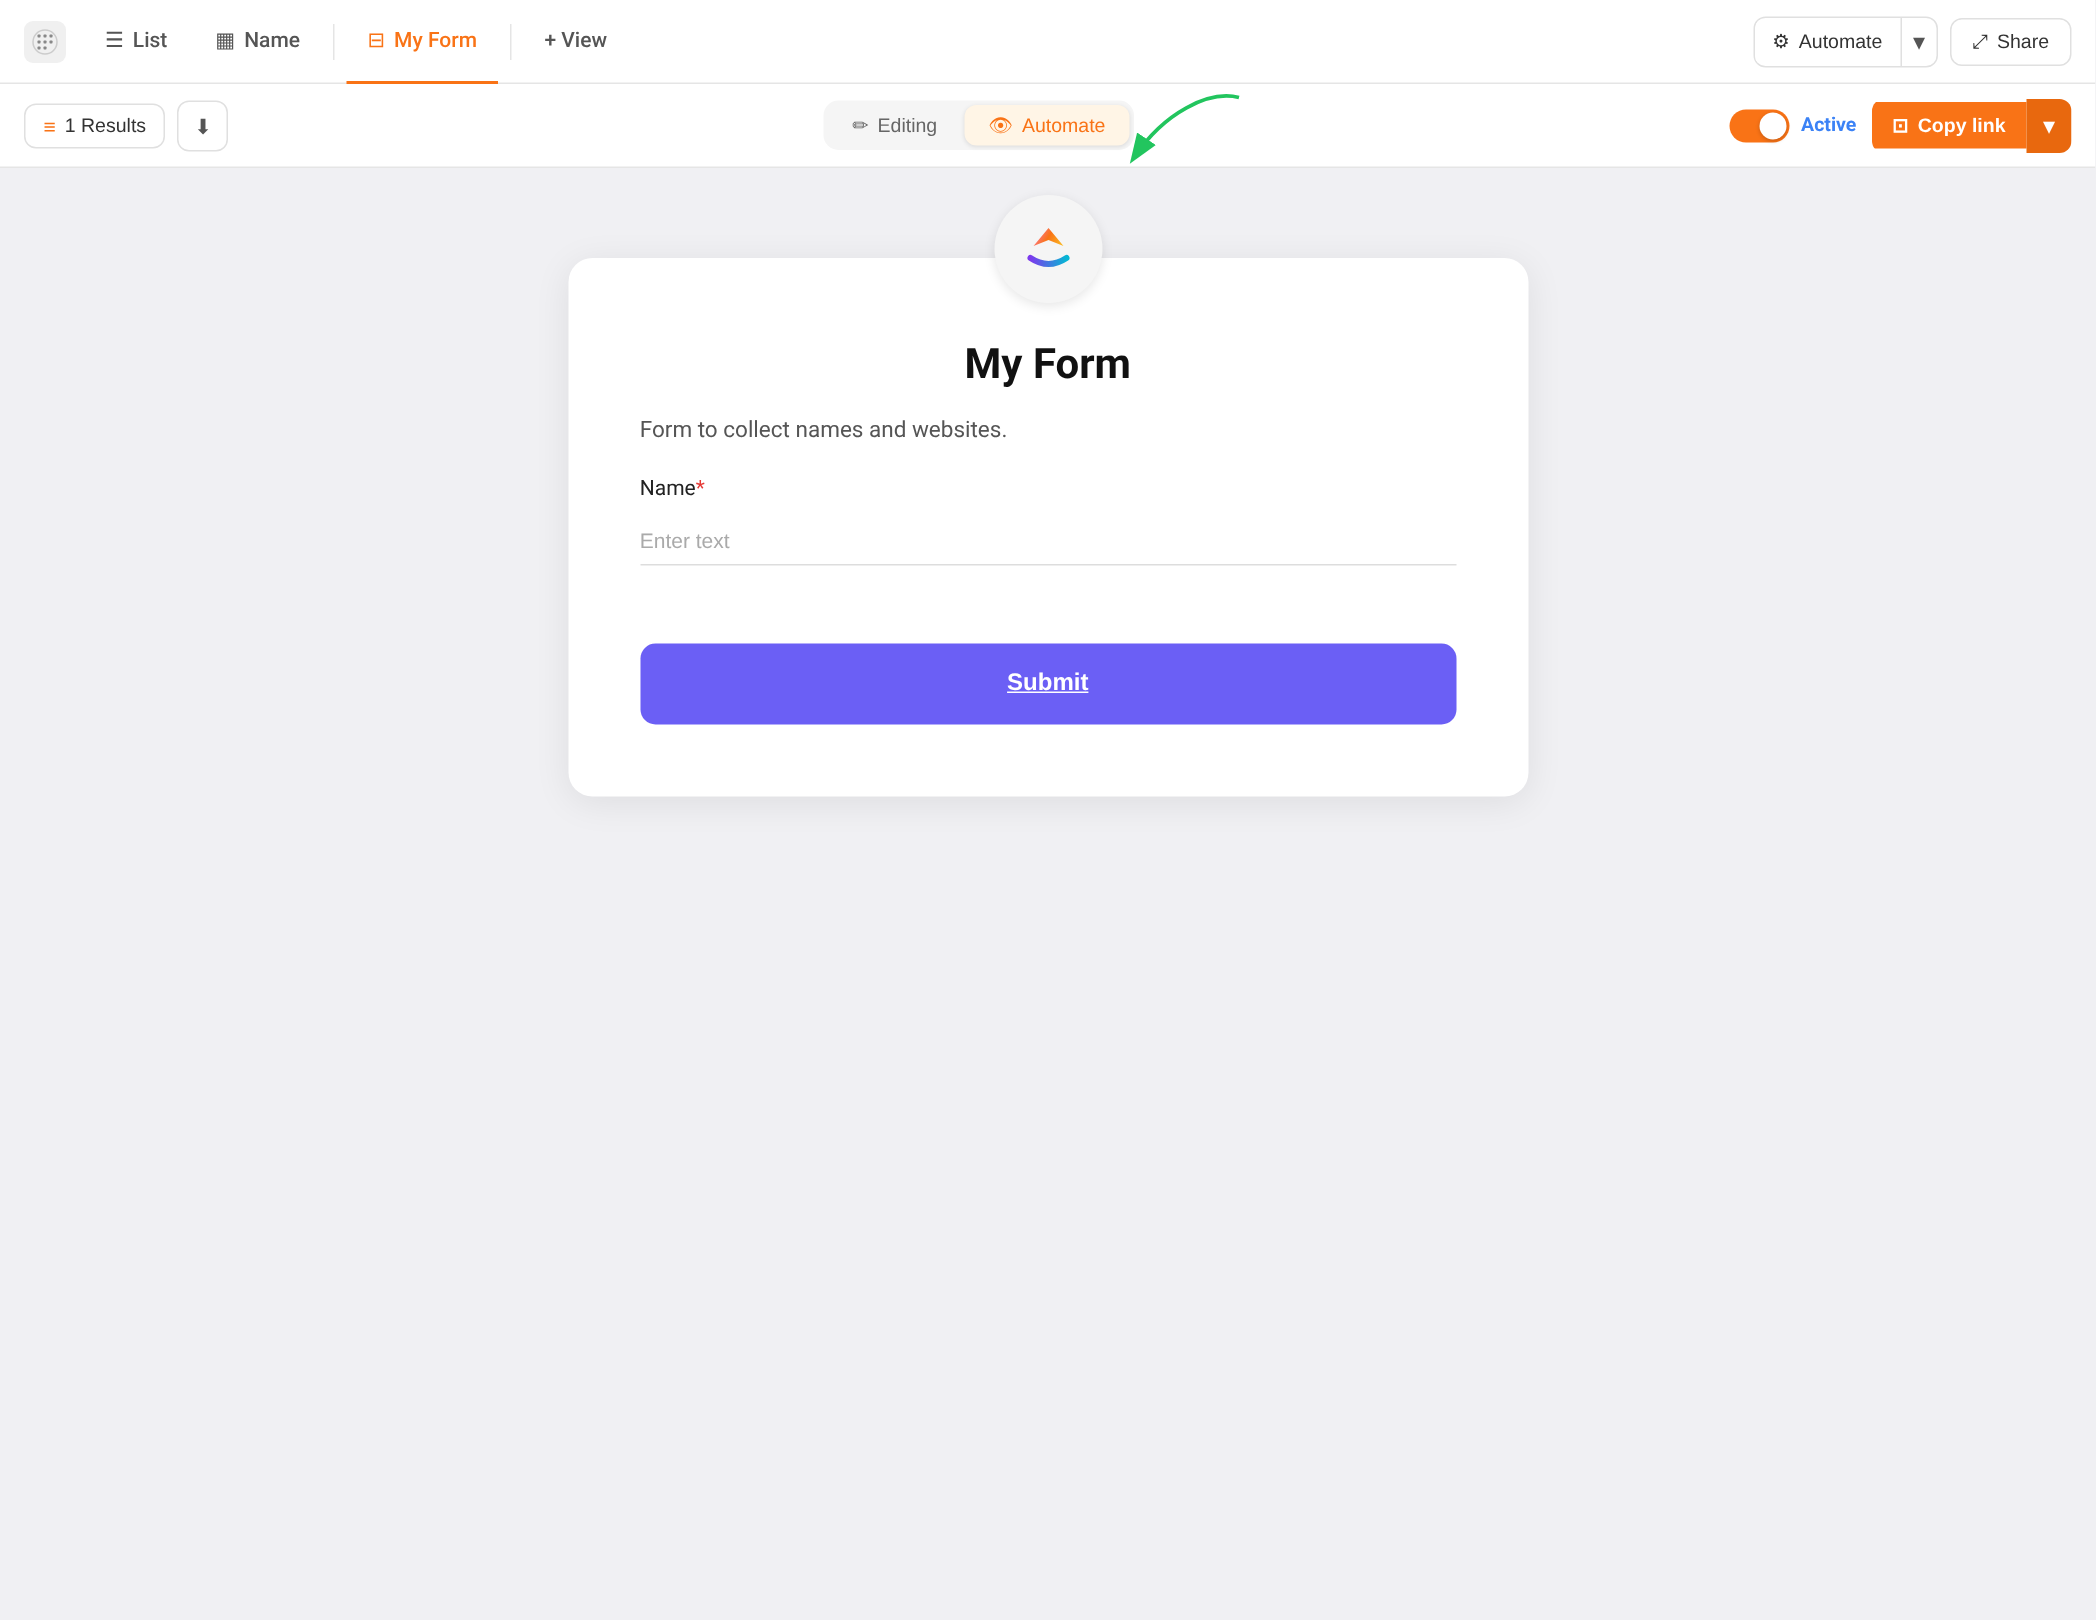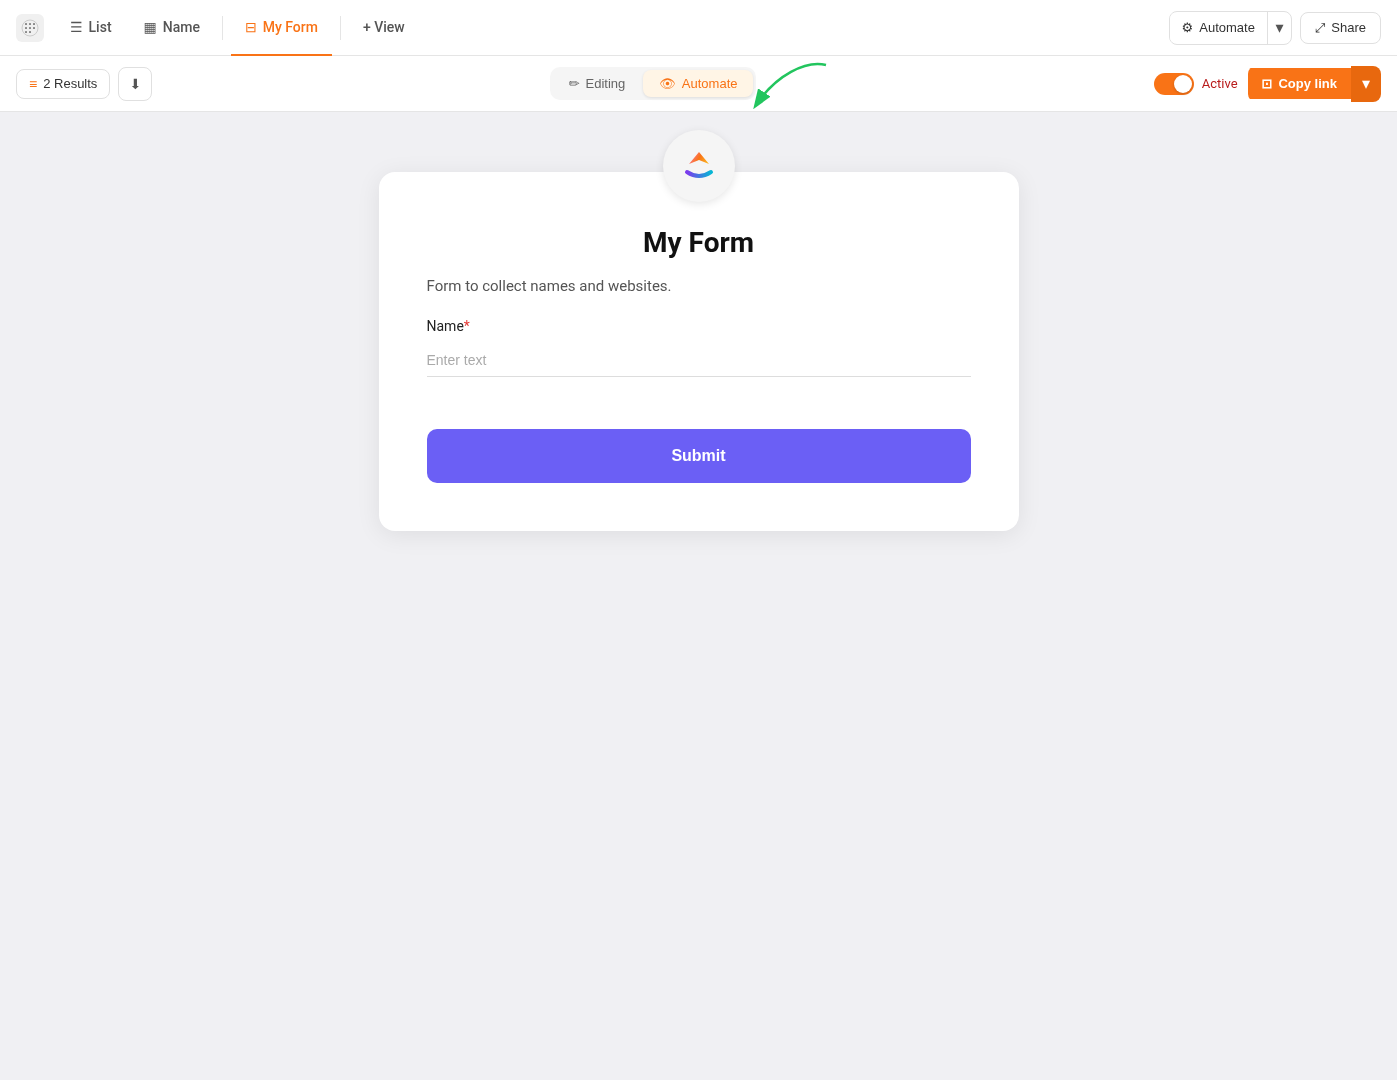--- a/index.html
+++ b/index.html
@@ -151,21 +151,21 @@
       cursor: pointer;
     }
     .toggle-thumb {
       width: 18px; height: 18px;
       background: #fff;
       border-radius: 50%;
       position: absolute;
       top: 2px; right: 2px;
       box-shadow: 0 1px 3px rgba(0,0,0,0.2);
     }
-    .active-label { font-size: 13px; font-weight: 400; color: #b91c1c; }
+    .active-label { font-size: 13px; font-weight: 700; color: #3b82f6; }
 
     
     .copy-link-wrap {
       display: flex; align-items: center;
       border-radius: 8px;
       overflow: hidden;
     }
     .copy-link-main {
       display: flex; align-items: center; gap: 6px;
       padding: 8px 14px;
@@ -261,20 +261,21 @@
       width: 100%;
       padding: 18px;
       background: #6b5ff5;
       color: #fff;
       border: none;
       border-radius: 10px;
       font-size: 16px;
       font-weight: 700;
       cursor: pointer;
       margin-top: 20px;
+      text-decoration: underline;
     }
 
     
     .green-arrow {
       position: absolute;
       top: -12px;
       right: -80px;
       pointer-events: none;
     }
   </style>
@@ -333,21 +334,21 @@
       <span>⤢</span>
       <span>Share</span>
     </button>
   </div>
 </div>
 
 <div class="toolbar" style="position:relative;">
   <div class="toolbar-left">
     <button class="results-btn">
       <span class="results-icon">≡</span>
-      <span>2 Results</span>
+      <span>1 Results</span>
     </button>
     <button class="download-btn">
       <span>⬇</span>
     </button>
   </div>
 
   <div class="toolbar-center">
     <div class="editing-viewing-group" style="position:relative;">
       <button class="mode-btn">
         <span>✏</span>

